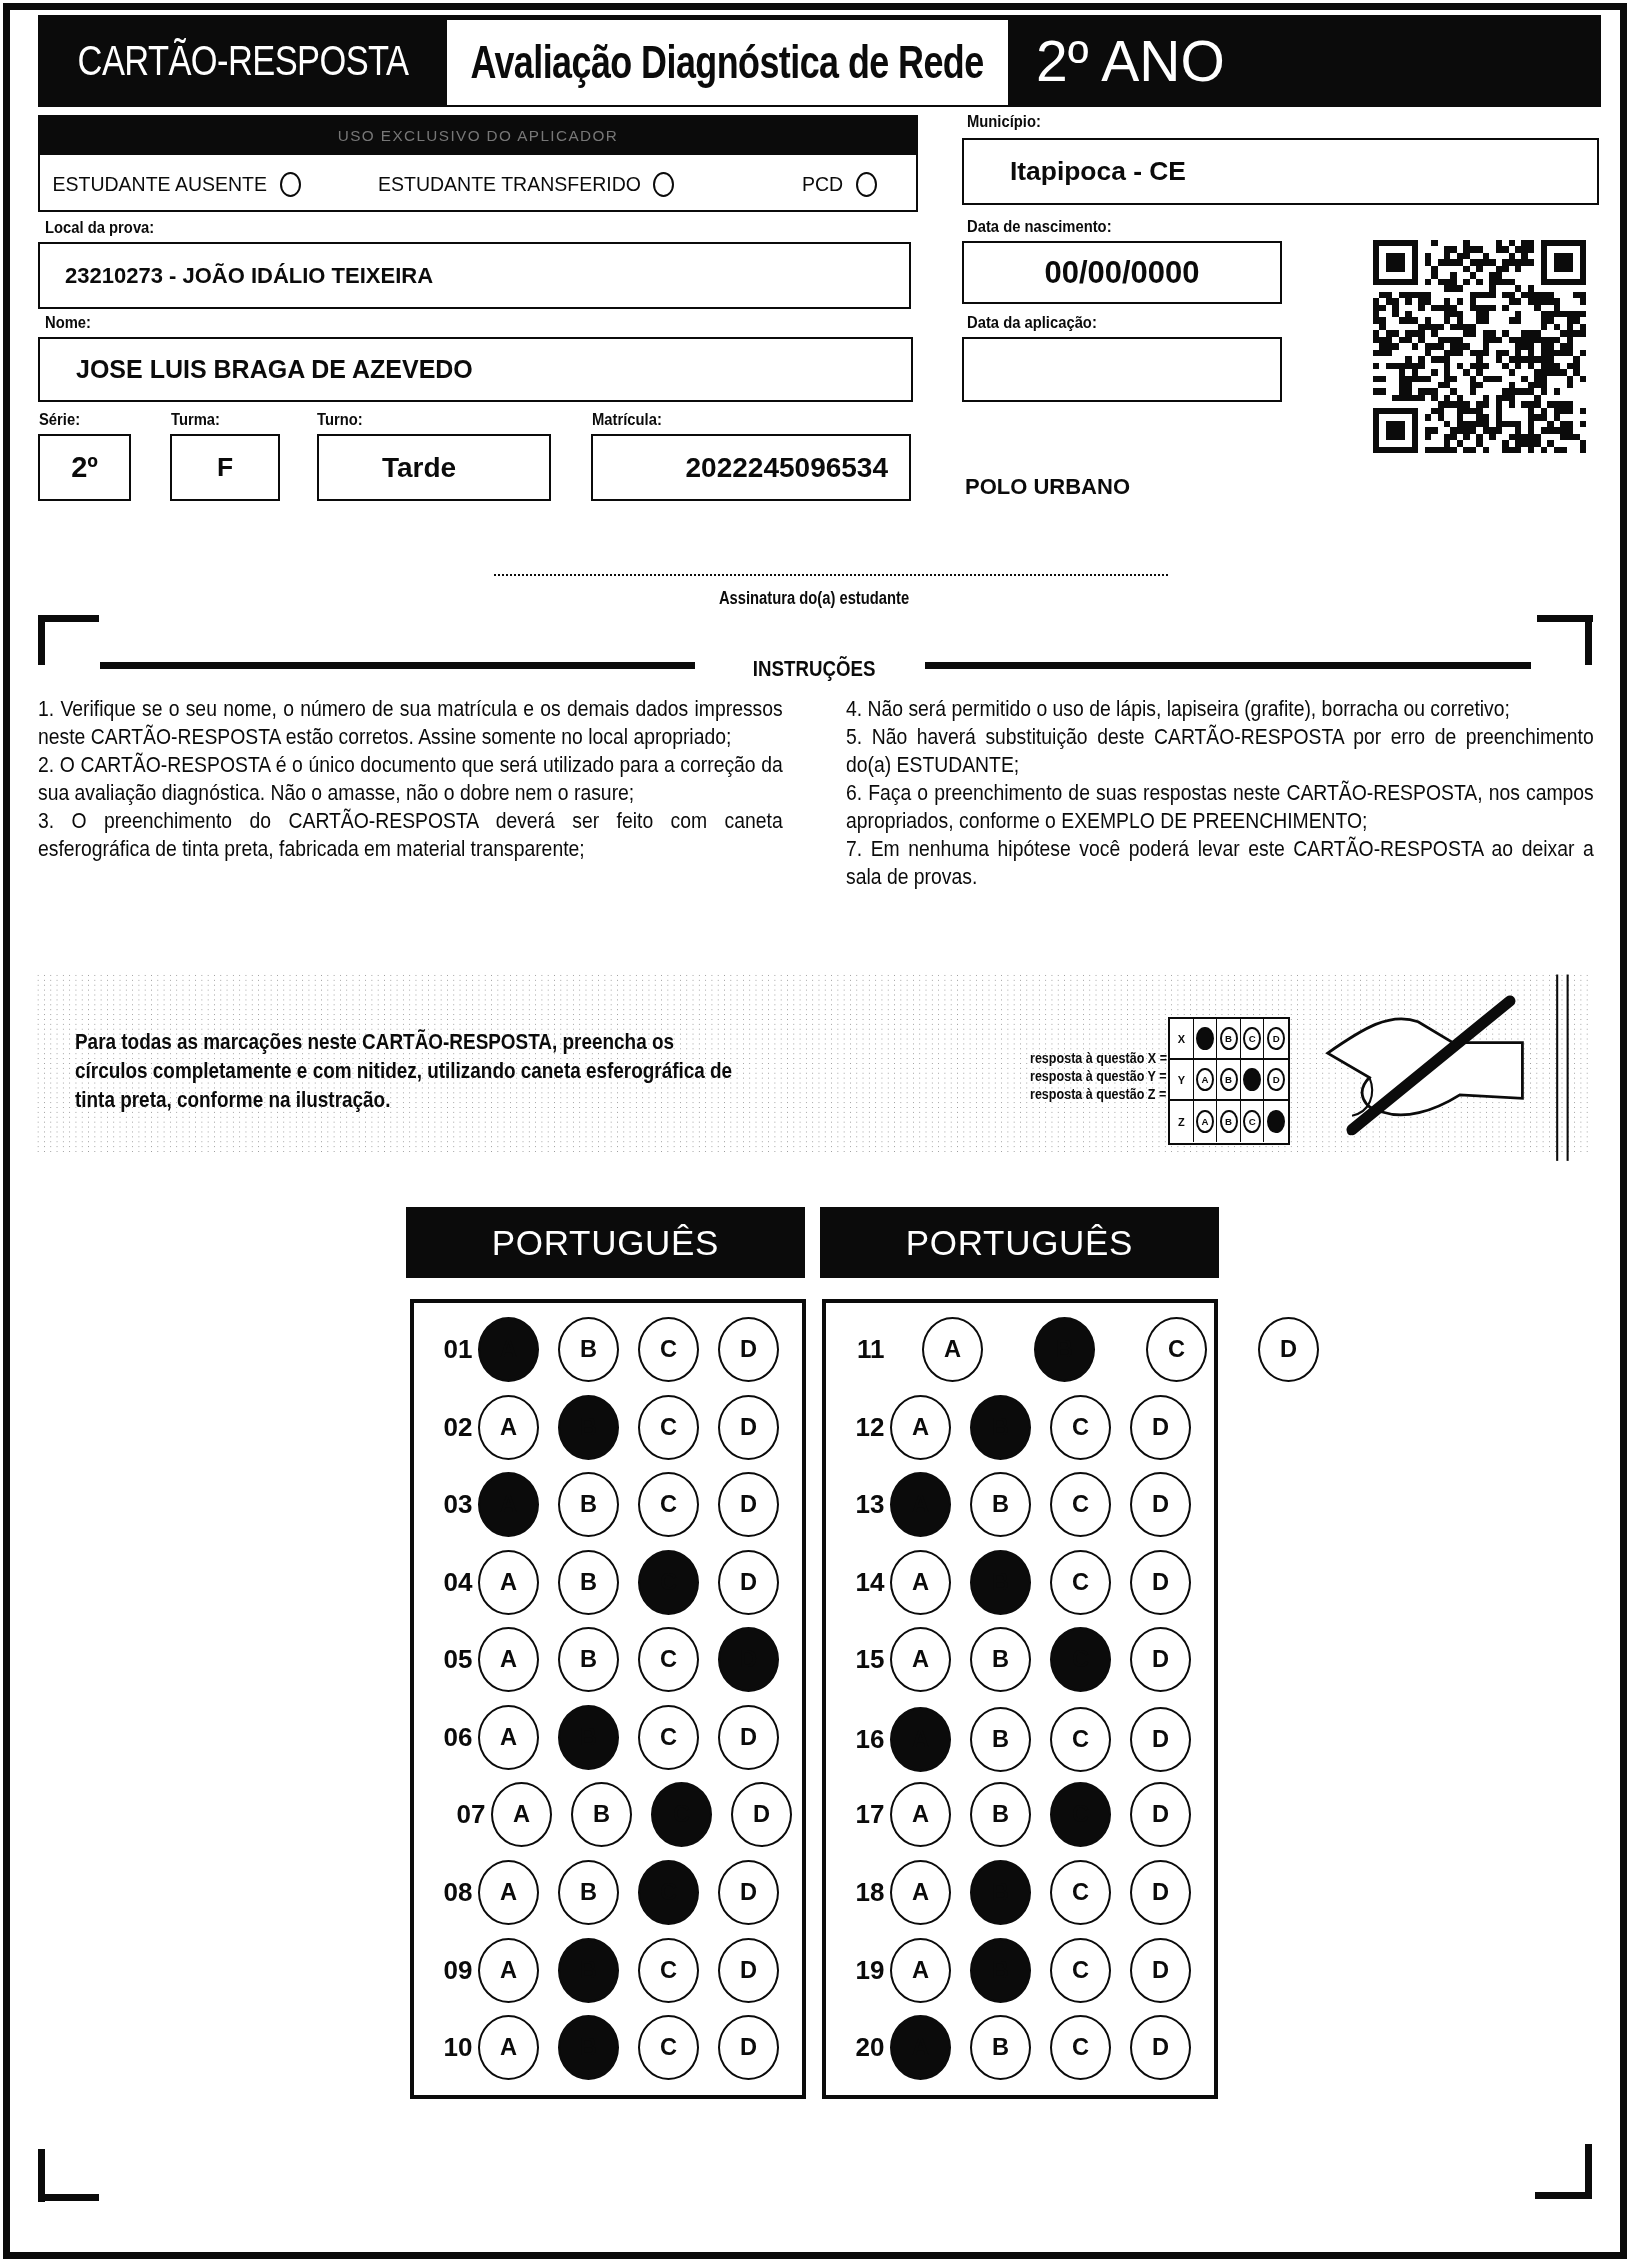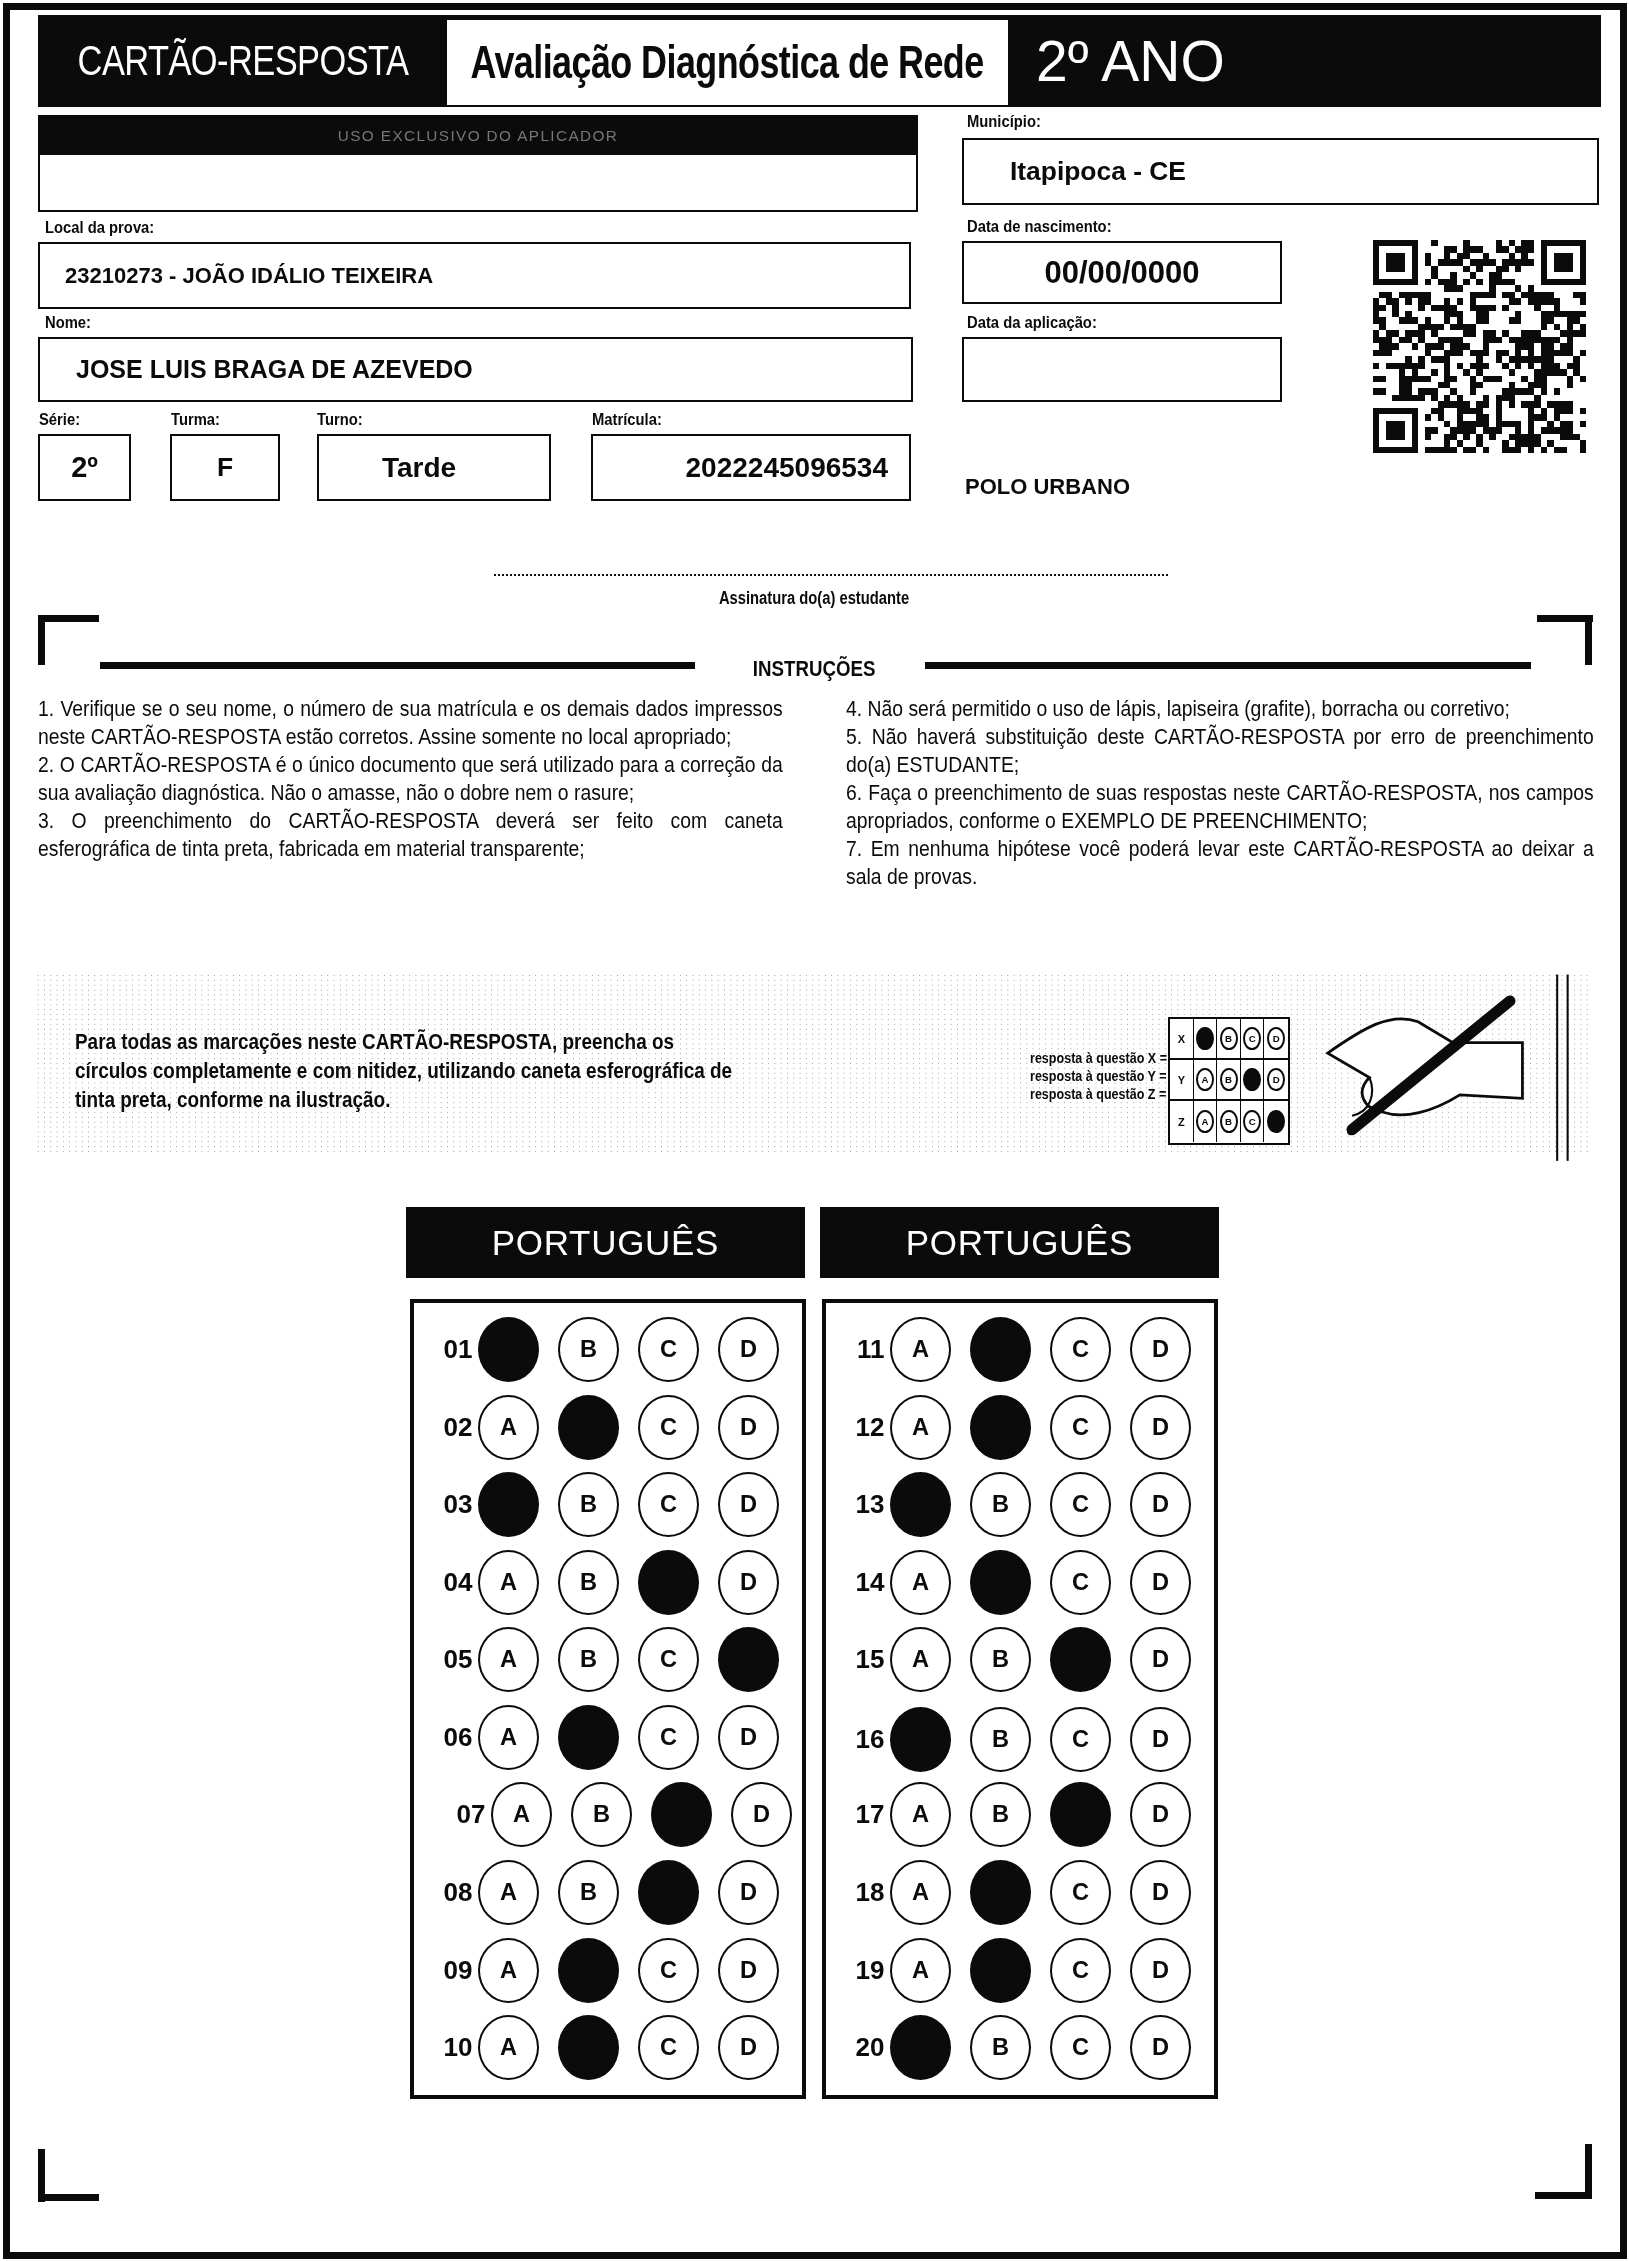--- a/index.html
+++ b/index.html
@@ -76,20 +76,34 @@
 
 <div class="hdr"></div>
 <div class="hdr-title">CARTÃO-RESPOSTA</div>
 <div class="hdr-sub">
     <span>Avaliação Diagnóstica de Rede</span>
   </div>
 <div class="hdr-grade">2º ANO</div>
 
 <div class="apl">
   <div class="apl-head">USO EXCLUSIVO DO APLICADOR</div>
+  <div class="apl-row">
+    <div class="apl-opt" style="left:12.5px">
+      <span>ESTUDANTE AUSENTE</span>
+      <span class="circ"></span>
+    </div>
+    <div class="apl-opt" style="left:338px">
+      <span>ESTUDANTE TRANSFERIDO</span>
+      <span class="circ"></span>
+    </div>
+    <div class="apl-opt" style="left:762px">
+      <span>PCD</span>
+      <span class="circ"></span>
+    </div>
+  </div>
 </div>
 
 <div class="lbl" style="left:967px; top:111px;">Município:</div>
 <div class="fbox" style="left:962px; top:138px; width:637px; height:67px; padding-left:46px; font-size:26.4px;">
     <span>Itapipoca - CE</span>
   </div>
 
 <div class="lbl" style="left:45px; top:217px;">Local da prova:</div>
 <div class="fbox" style="left:38px; top:242px; width:873px; height:67px; padding-left:25px; font-size:22px;">
     <span>23210273 - JOÃO IDÁLIO TEIXEIRA</span>
@@ -772,21 +786,21 @@
     </div>
     <div class="q-row" style="top: 713px;">
       <span class="q-num">10</span>
       <span class="bubble">A</span>
       <span class="bubble filled">B</span>
       <span class="bubble">C</span>
       <span class="bubble">D</span>
     </div>
   </div>
 <div class="panel" style="left:822px;" id="panel-1">
-    <div class="q-row" style="top: 15.3px;">
+    <div class="q-row" style="top: 15.3px; gap: 32px;">
       <span class="q-num">11</span>
       <span class="bubble">A</span>
       <span class="bubble filled">B</span>
       <span class="bubble">C</span>
       <span class="bubble">D</span>
     </div>
     <div class="q-row" style="top: 93px;">
       <span class="q-num">12</span>
       <span class="bubble">A</span>
       <span class="bubble filled">B</span>

